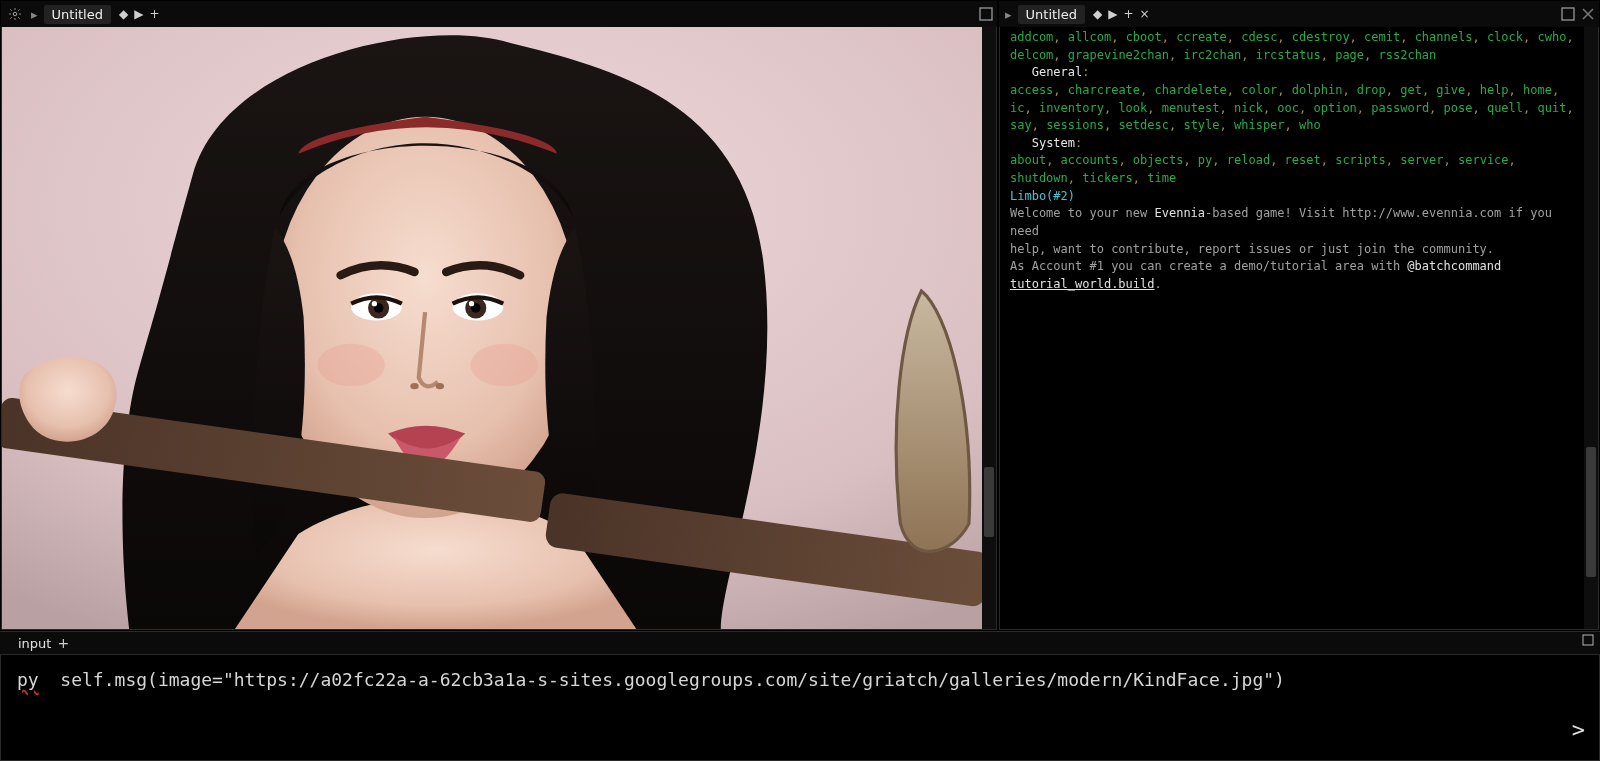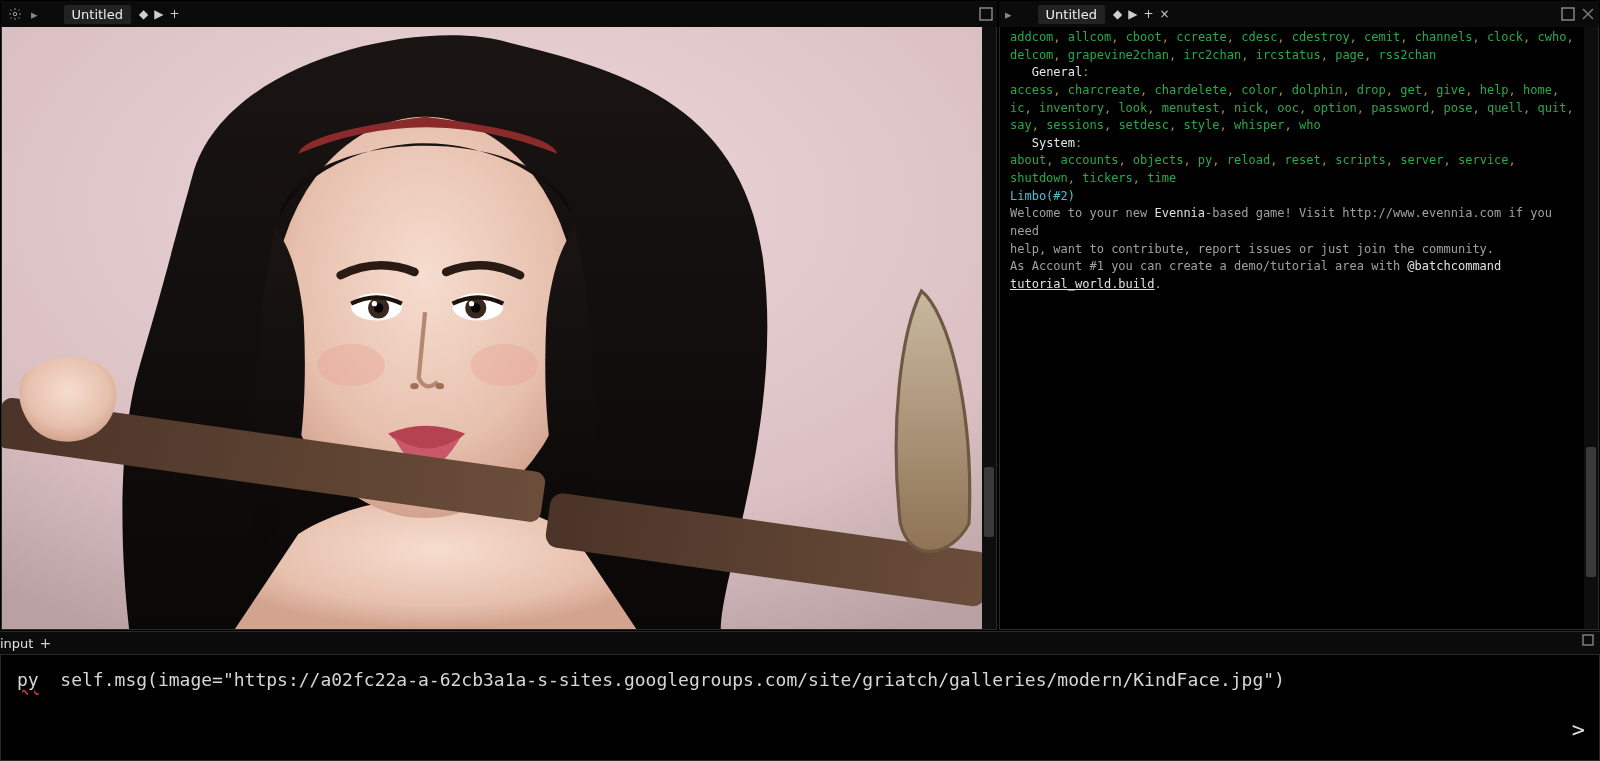--- a/index.html
+++ b/index.html
@@ -23,21 +23,21 @@
     gap: 4px;
     font-family: "DejaVu Sans", "Arial", sans-serif;
     font-size: 13px;
     color: #cfcfcf;
     user-select: none;
     position: relative;
   }
   .gear-slot { width: 20px; display:flex; align-items:center; justify-content:center; }
   .gear { width:14px; height:14px; stroke:#cfcfcf; fill:none; stroke-width:1.3; }
   .tab-chevron { color:#888; margin:0 2px; }
-  .tab-label { background:#222; padding:2px 8px; border-radius:2px; color:#eee;margin-left:20px; }
+  .tab-label { background:#222; padding:2px 8px; border-radius:2px; color:#eee; }
   .tab-icons { display:flex; align-items:center; gap:6px; margin-left:4px; }
   .tab-icon { color:#cfcfcf; cursor:pointer; font-size:12px; }
   .winbtns { position:absolute; right:4px; top:0; height:26px; display:flex; align-items:center; gap:6px; }
   .winbtn { width:14px; height:14px; display:inline-block; color:#888; cursor:pointer; }
   .content { flex:1 1 auto; position:relative; overflow:hidden; background:#000; border:1px solid #2a2a2a; border-top:none; }
   .scrollbar-v { position:absolute; right:0; top:0; bottom:0; width:14px; background:#0e0e0e; }
   .scroll-thumb { position:absolute; right:2px; width:10px; background:#3a3a3a; border-radius:2px; }
   
   .image-surface { position:absolute; inset:0; display:flex; align-items:flex-start; justify-content:center; }
   .portrait { width:100%; height:100%; }
@@ -51,21 +51,21 @@
   }
   .c-cmd  { color:#2aa94a; } 
   .c-sep  { color:#9f8f3f; } 
   .c-hdr  { color:#e6e6e6; } 
   .c-link { color:#4fbfd3; } 
   .c-body { color:#a0a0a0; } 
   .c-box  { color:#e0e0e0; } 
   
   .bottom { height: 130px; display:flex; flex-direction:column; border-top:1px solid #2a2a2a; }
   .bottom-tabbar {
-    height: 22px; background:#0b0b0b; display:flex; align-items:center; padding:0 0;
+    height: 22px; background:#0b0b0b; display:flex; align-items:center; padding:0 18px;
     font-family:"DejaVu Sans","Arial",sans-serif; font-size:13px; color:#cfcfcf; user-select:none; position:relative;
   }
   .bottom-tab-label { color:#e0e0e0; }
   .bottom-plus { margin-left:6px; color:#cfcfcf; cursor:pointer; font-size:14px; }
   .bottom-content {
     flex:1 1 auto; background:#000; border:1px solid #2a2a2a; position:relative;
     display:flex; align-items:flex-start;
   }
   .input-line {
     flex:1 1 auto; padding:14px 16px; color:#d6d6d6; font-size:18px;

